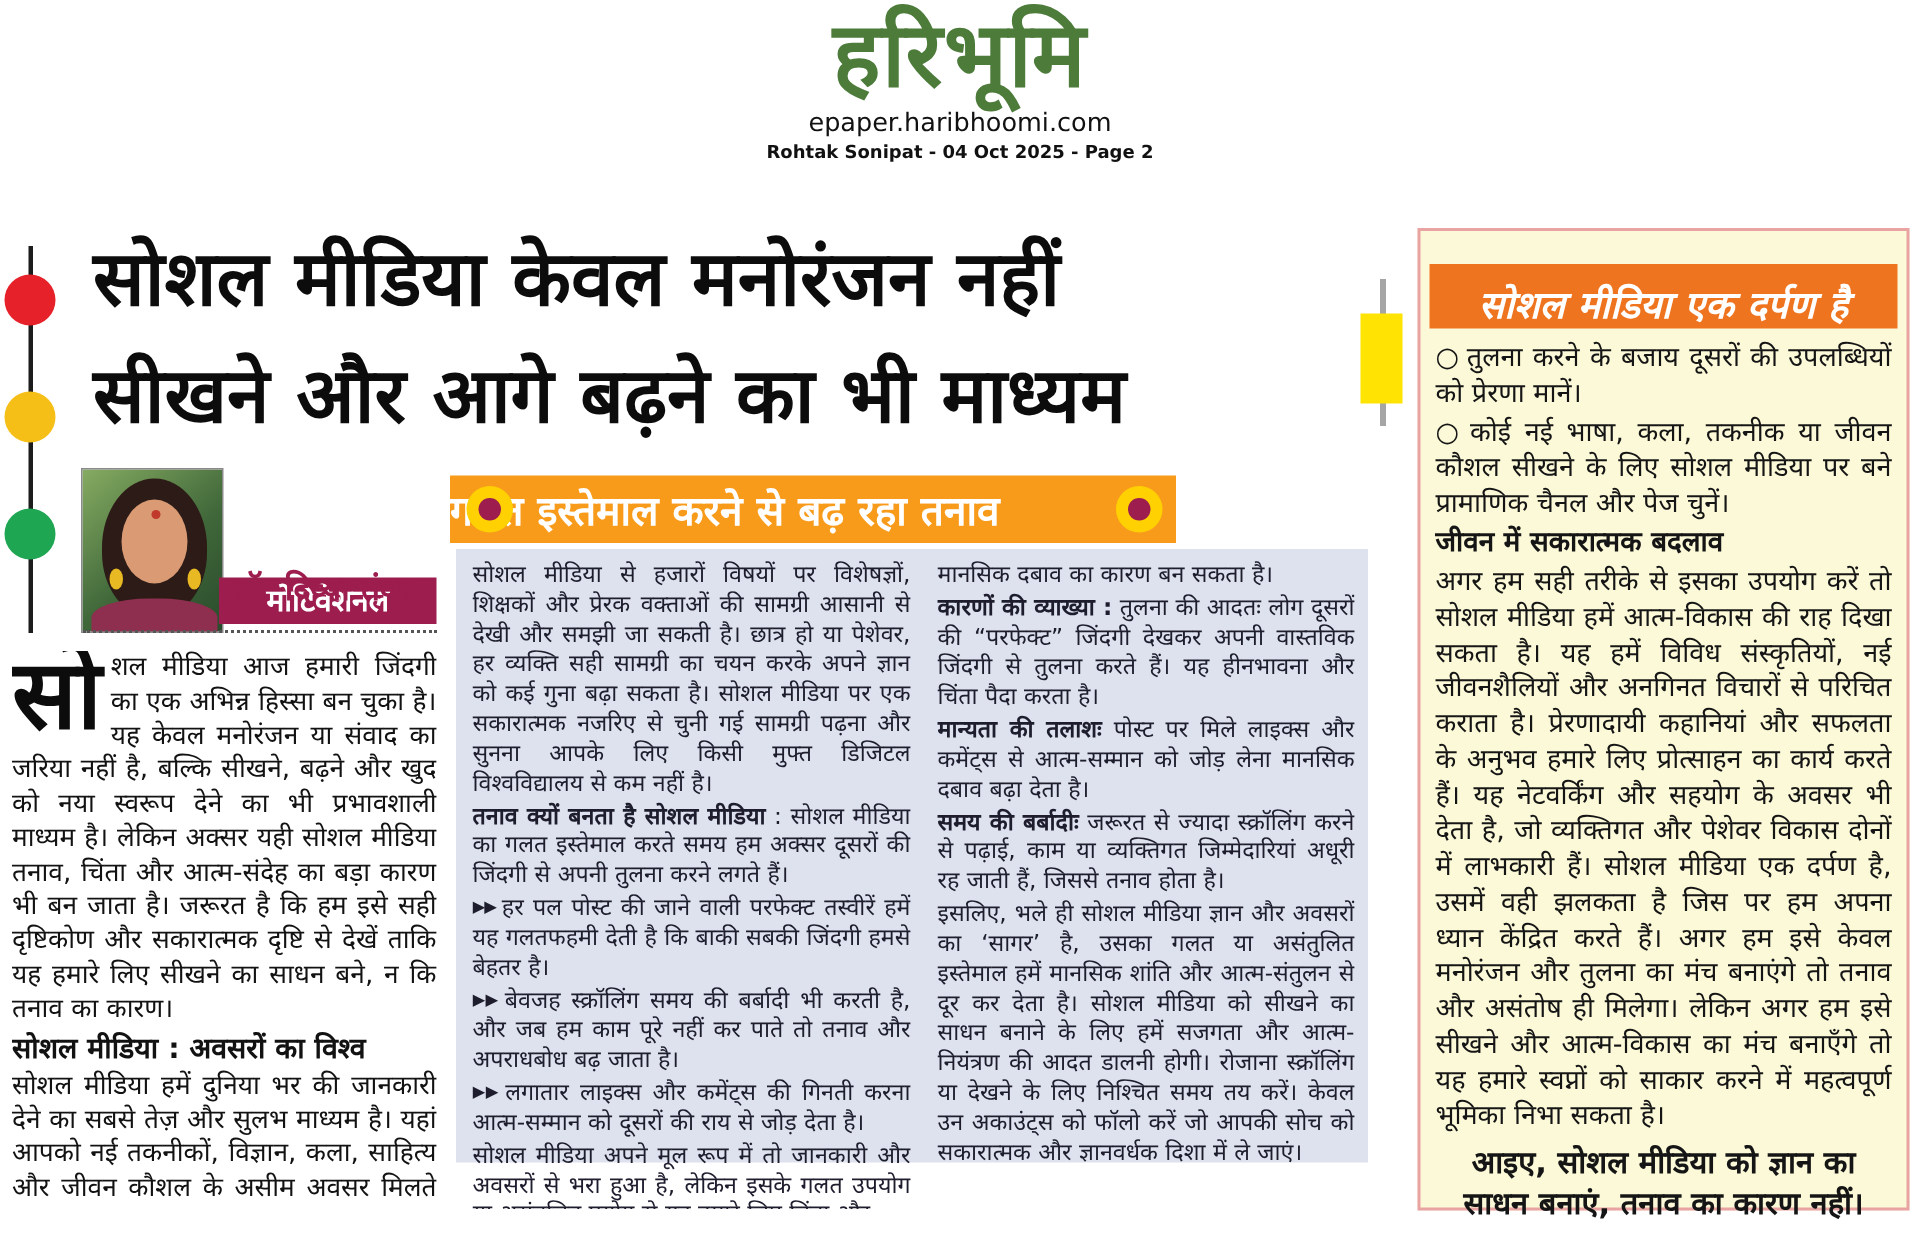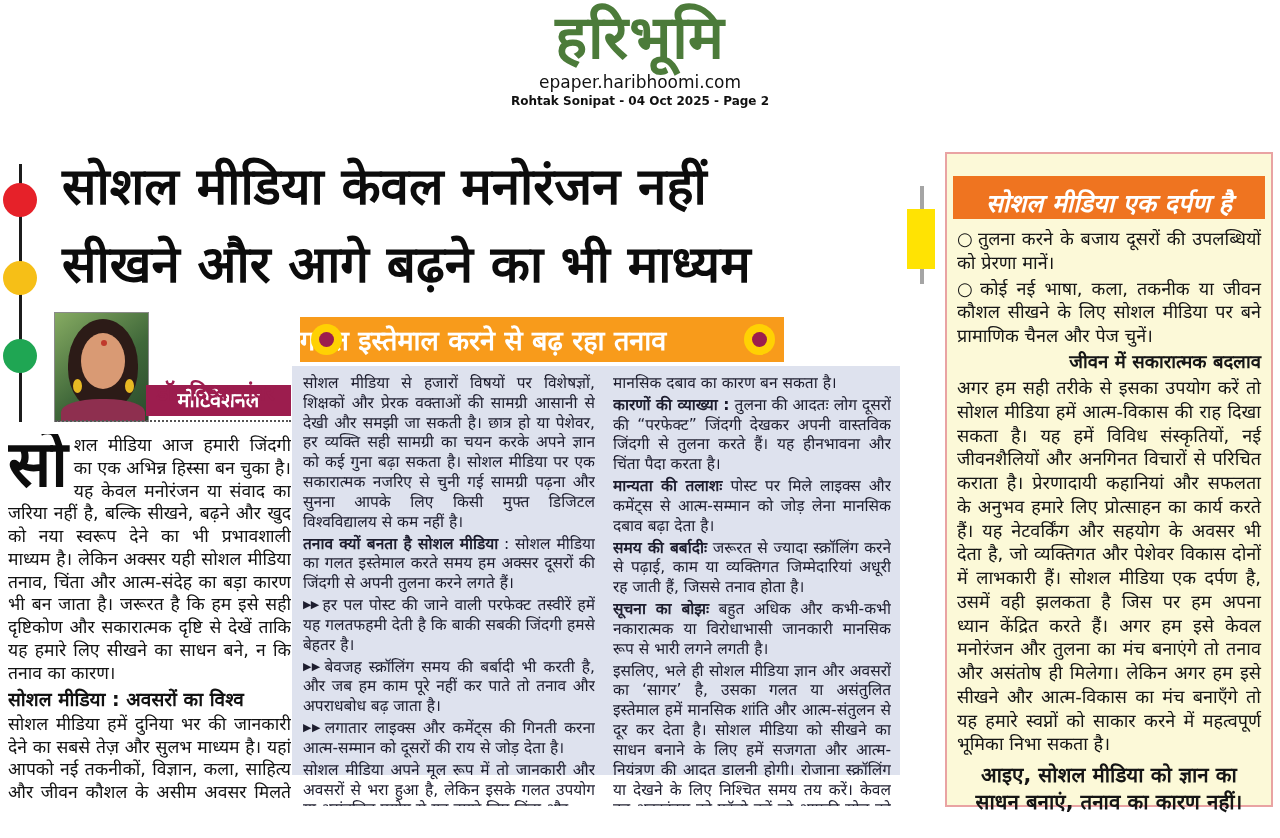--- a/index.html
+++ b/index.html
@@ -56,38 +56,38 @@
 
   
   .mid-banner{position:absolute;left:300px;top:317px;width:484px;height:45px;background:var(--banner-orange,#f89b1b);
               display:flex;align-items:center;justify-content:flex-start;}
   .mid-banner .title{color:#fff;font-weight:800;font-size:27px;}
   .banner-dot{position:absolute;top:7px;width:31px;height:31px;border-radius:50%;background:var(--dot-yellow,#ffd103);}
   .banner-dot::after{content:"";position:absolute;left:8px;top:8px;width:15px;height:15px;border-radius:50%;background:var(--maroon,#9c1d4e);}
   .banner-dot.left{left:11px;} .banner-dot.right{right:9px;}
 
   
-  .mid-body{position:absolute;left:292px;top:366px;width:608px;height:409px;background:var(--lavender,#dee2ee);}
+  .mid-body{position:absolute;left:304px;top:366px;width:608px;height:409px;background:var(--lavender,#dee2ee);}
   .mid-col{position:absolute;top:8px;height:432px;overflow:hidden;font-size:15.5px;line-height:1.28;
            color:#1d1d2e;font-weight:500;}
   .mid-col.a{left:11px;width:292px;} .mid-col.b{left:321px;width:278px;}
   .mpara{margin:0 0 2px;text-align:justify;}
   .mpara strong{font-weight:800;}
   .tri{font-size:11px;letter-spacing:-2px;margin-right:4px;position:relative;top:-2px;}
 
   
   .right-panel{position:absolute;left:945px;top:152px;width:328px;height:655px;
                background:var(--panel-yellow,#fcf9d8);border:2px solid var(--panel-border,#e9a3a3);}
   .panel-header{margin:22px 6px 6px;height:43px;background:var(--panel-orange,#ef7420);
                 display:flex;align-items:flex-end;justify-content:center;}
   .panel-header span{color:#fff;font-weight:800;font-style:italic;font-size:25px;}
   .panel-content{padding:2px 10px 0 10px;font-size:18px;line-height:1.32;font-weight:500;color:#151515;height:594px;overflow:hidden;}
   .rbullet{margin:0 0 2px;text-align:justify;}
   .ring{font-weight:800;font-size:18px;margin-right:4px;}
-  .panel-subhead{text-align:right;font-weight:800;font-size:18.5px;margin:2px 0;}
+  .panel-subhead{text-align:left;font-weight:800;font-size:18.5px;margin:2px 0;}
   .panel-body{text-align:justify;margin:0;}
   .panel-closing{text-align:center;font-weight:800;font-size:20.5px;margin-top:6px;line-height:1.3;}
 </style>
 </head>
 <body>
 
 <header class="masthead">
   <div class="masthead-logo">हरिभूमि</div>
   <div class="masthead-site">epaper.haribhoomi.com</div>
   <div class="masthead-dateline">Rohtak Sonipat - 04 Oct 2025 - Page 2</div>
@@ -137,21 +137,20 @@
       <p class="mpara"><span class="tri">▶▶</span>हर पल पोस्ट की जाने वाली परफेक्ट तस्वीरें हमें यह गलतफहमी देती है कि बाकी सबकी जिंदगी हमसे बेहतर है।</p>
       <p class="mpara"><span class="tri">▶▶</span>बेवजह स्क्रॉलिंग समय की बर्बादी भी करती है, और जब हम काम पूरे नहीं कर पाते तो तनाव और अपराधबोध बढ़ जाता है।</p>
       <p class="mpara"><span class="tri">▶▶</span>लगातार लाइक्स और कमेंट्स की गिनती करना आत्म-सम्मान को दूसरों की राय से जोड़ देता है।</p>
       <p class="mpara">सोशल मीडिया अपने मूल रूप में तो जानकारी और अवसरों से भरा हुआ है, लेकिन इसके गलत उपयोग या असंतुलित प्रयोग से यह हमारे लिए चिंता और</p>
     </div>
   <div class="mid-col b">
       <p class="mpara">मानसिक दबाव का कारण बन सकता है।</p>
       <p class="mpara"><strong>कारणों की व्याख्या :</strong> तुलना की आदतः लोग दूसरों की “परफेक्ट” जिंदगी देखकर अपनी वास्तविक जिंदगी से तुलना करते हैं। यह हीनभावना और चिंता पैदा करता है।</p>
       <p class="mpara"><strong>मान्यता की तलाशः</strong> पोस्ट पर मिले लाइक्स और कमेंट्स से आत्म-सम्मान को जोड़ लेना मानसिक दबाव बढ़ा देता है।</p>
       <p class="mpara"><strong>समय की बर्बादीः</strong> जरूरत से ज्यादा स्क्रॉलिंग करने से पढ़ाई, काम या व्यक्तिगत जिम्मेदारियां अधूरी रह जाती हैं, जिससे तनाव होता है।</p>
-      <p class="mpara"><strong>सूचना का बोझः</strong> बहुत अधिक और कभी-कभी नकारात्मक या विरोधाभासी जानकारी मानसिक रूप से भारी लगने लगती है।</p>
       <p class="mpara">इसलिए, भले ही सोशल मीडिया ज्ञान और अवसरों का ‘सागर’ है, उसका गलत या असंतुलित इस्तेमाल हमें मानसिक शांति और आत्म-संतुलन से दूर कर देता है। सोशल मीडिया को सीखने का साधन बनाने के लिए हमें सजगता और आत्म-नियंत्रण की आदत डालनी होगी। रोजाना स्क्रॉलिंग या देखने के लिए निश्चित समय तय करें। केवल उन अकाउंट्स को फॉलो करें जो आपकी सोच को सकारात्मक और ज्ञानवर्धक दिशा में ले जाएं।</p>
     </div>
 </div>
 
 <aside class="right-panel">
   <div class="panel-header">
     <span>सोशल मीडिया एक दर्पण है</span>
   </div>
   <div class="panel-content">
     <div>

